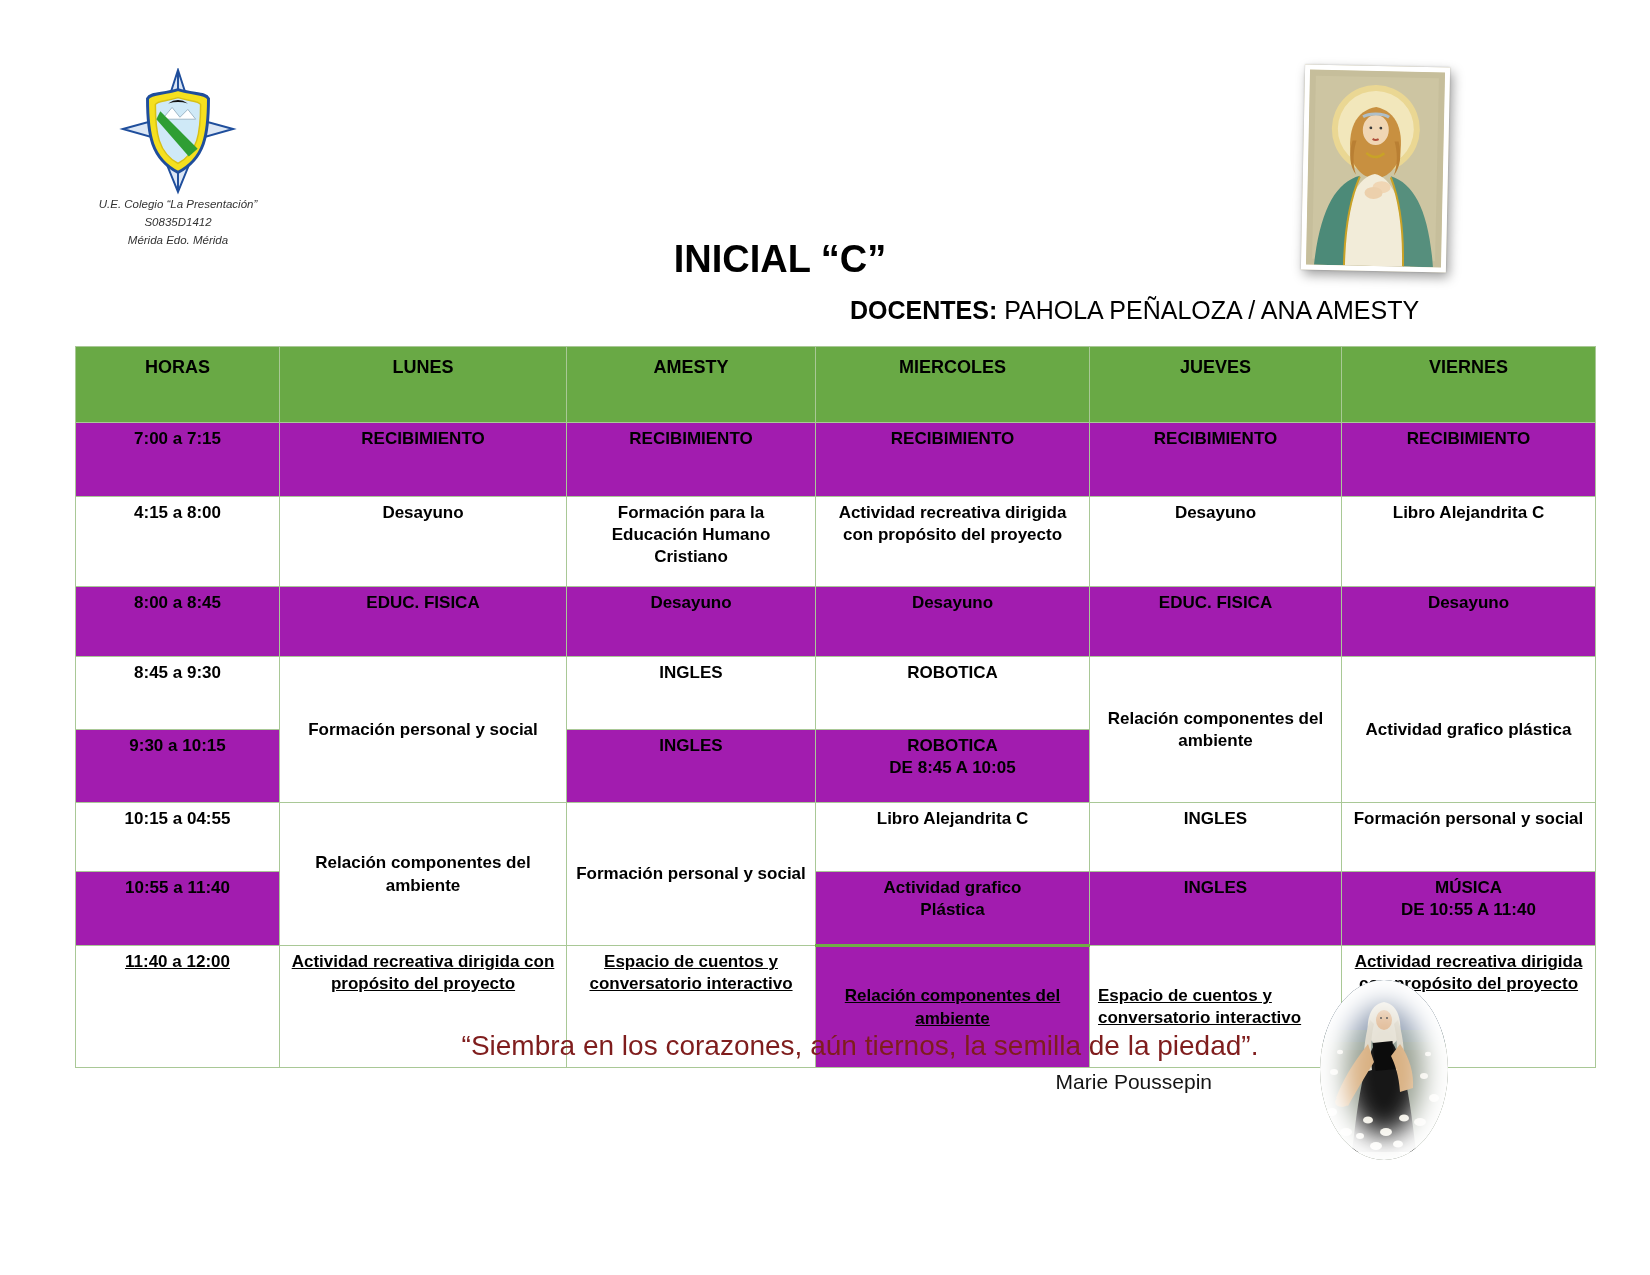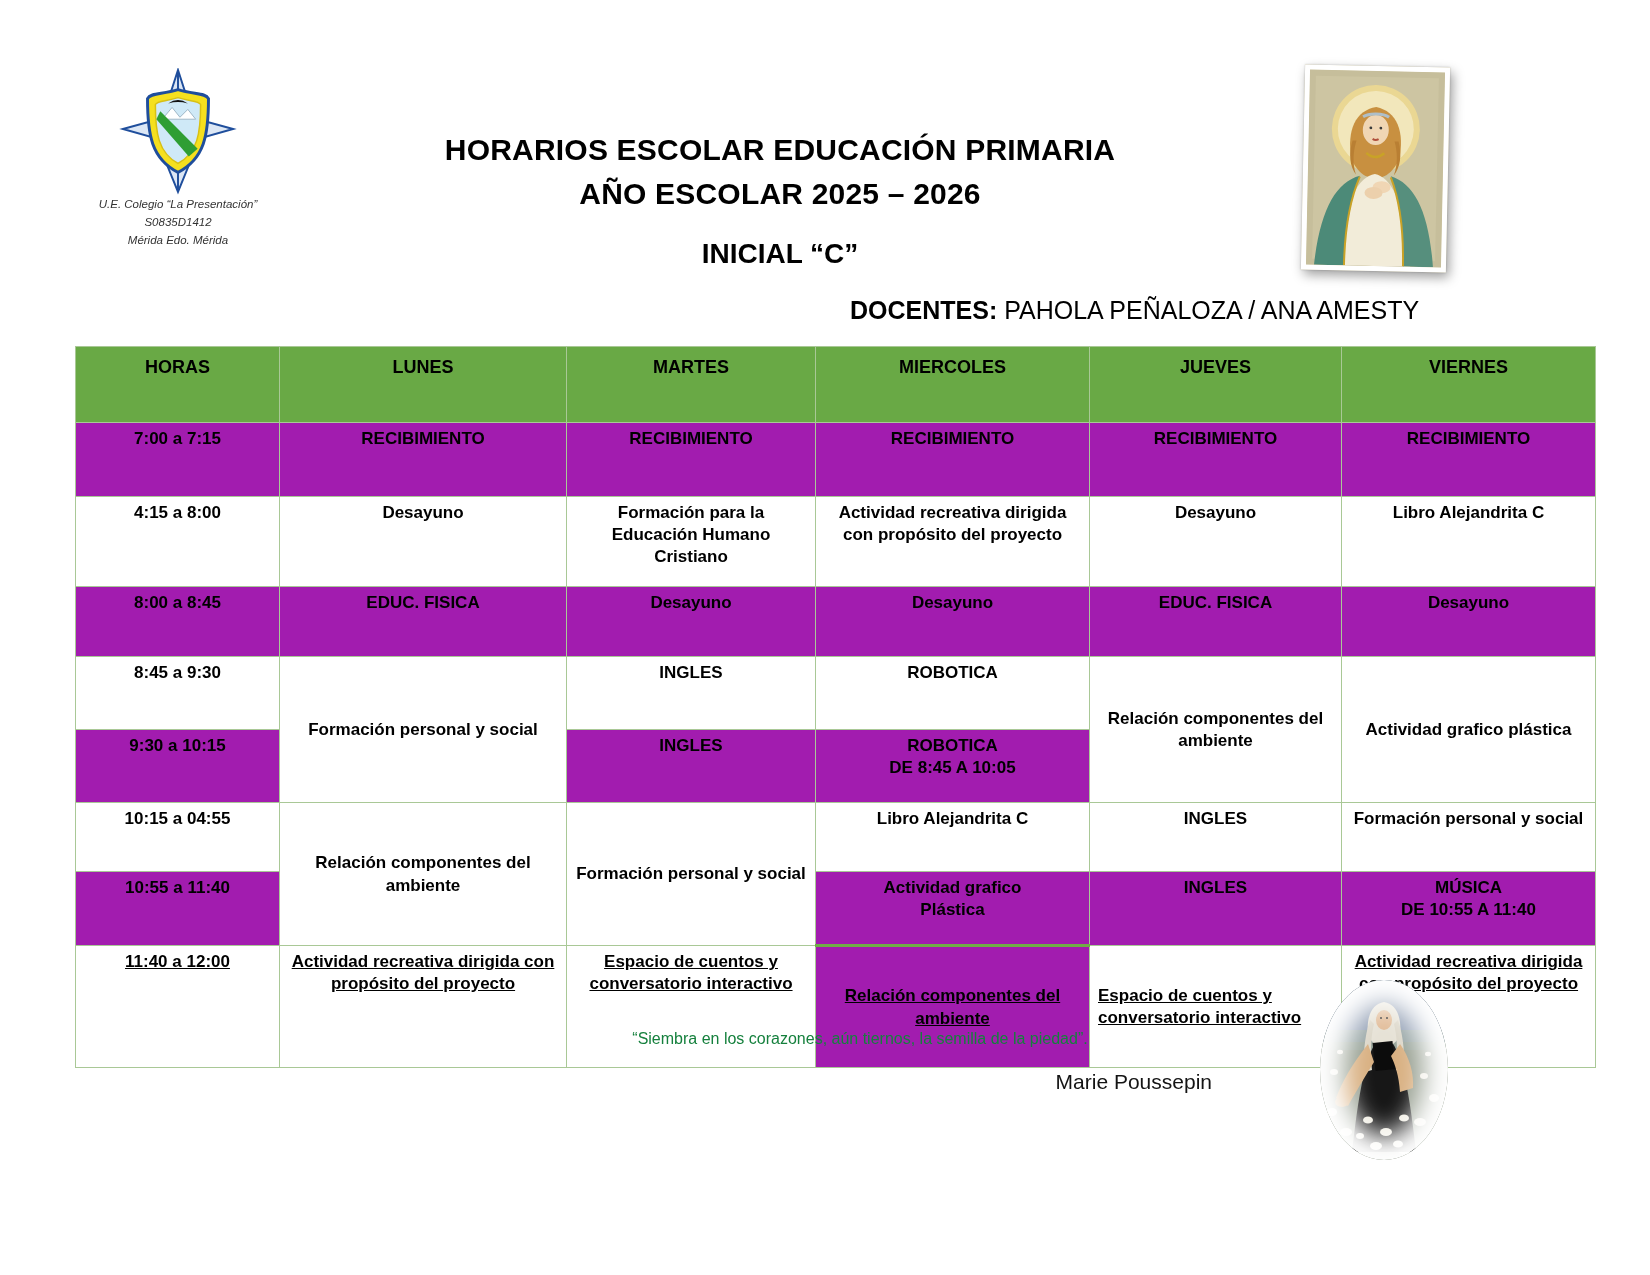--- a/index.html
+++ b/index.html
@@ -8,21 +8,21 @@
     font-family:"Liberation Sans",sans-serif;color:#000;
   }
   
   #logoBlock{position:absolute;left:78px;top:68px;width:200px;text-align:center;font-style:italic;}
   #logoBlock svg{display:block;margin:0 auto;}
   .schoolLine{font-size:11.5px;line-height:1.55;color:#333;margin:0;}
   
   #titleBlock{position:absolute;left:330px;top:128px;width:900px;text-align:center;}
   .bigTitle{font-size:30px;font-weight:bold;line-height:44px;letter-spacing:.2px;}
   #sectionTitle{position:absolute;left:330px;top:238px;width:900px;text-align:center;
-    font-size:28px;font-weight:bold;}
+    font-size:38px;font-weight:bold;}
   
   #teachers{position:absolute;left:850px;top:296px;width:560px;font-size:25px;white-space:nowrap;}
   #teachers b{font-weight:bold;}
   
   #schedule{position:absolute;left:75px;top:346px;width:1520px;border-collapse:collapse;table-layout:fixed;}
   #schedule td,#schedule th{
     border:1px solid #a9c896;vertical-align:top;padding:5px 8px 4px 8px;
     font-size:17px;font-weight:bold;text-align:center;line-height:1.3;
     white-space:pre-line;overflow:hidden;
   }
@@ -37,21 +37,21 @@
   tr.r1 td, tr.r1 th{height:80px;}
   tr.r2 td, tr.r2 th{height:60px;}
   tr.r3 td, tr.r3 th{height:63px;}
   tr.r4 td, tr.r4 th{height:63px;}
   tr.r5 td, tr.r5 th{height:59px;}
   tr.r6 td, tr.r6 th{height:63px;}
   tr.r7 td, tr.r7 th{height:111px;text-decoration:underline;}
   #schedule th.time{font-weight:bold;}
   
   #quote{position:absolute;left:400px;top:1030px;width:920px;text-align:center;
-    font-size:16px;color:#15803d;}
+    font-size:28px;color:#7f1d1d;}
   #quoteAuthor{position:absolute;left:860px;top:1070px;width:352px;text-align:right;
     font-size:21px;color:#141414;}
   
   #holyCard{
     position:absolute;left:1303px;top:66px;width:135px;height:195px;
     border:5px solid #fff;transform:rotate(1.2deg);
     box-shadow:3px 5px 12px rgba(0,0,0,.38),0 0 2px rgba(0,0,0,.25);
     background:#cdc5a2;overflow:hidden;
   }
   
@@ -82,24 +82,20 @@
 
       <path d="M42,44 L80,82 L71,90 L38,52 Z" fill="#2f9e33"></path>
 
       <path d="M50,36 q10,-7 20,0 q-10,-3 -20,0 Z" fill="#111111"></path>
     </svg>
     <p class="schoolLine">U.E. Colegio “La Presentación”</p>
     <p class="schoolLine">S0835D1412</p>
     <p class="schoolLine">Mérida Edo. Mérida</p>
   </div>
 
-  <div id="titleBlock">
-    <div class="bigTitle">HORARIOS ESCOLAR EDUCACIÓN PRIMARIA</div>
-    <div class="bigTitle">AÑO ESCOLAR 2025 – 2026</div>
-  </div>
   <div id="sectionTitle">INICIAL “C”</div>
 
   <div id="teachers"><b>DOCENTES:</b><span> PAHOLA PEÑALOZA / ANA AMESTY</span></div>
 
   <div id="holyCard">
     <svg width="135" height="195" viewBox="0 0 135 195">
       <rect width="135" height="195" fill="#cdc5a2"></rect>
       <rect width="135" height="195" fill="#b9b190" opacity="0.35"></rect>
       <rect x="6" y="6" width="123" height="183" fill="#cdc5a2"></rect>
       <circle cx="67" cy="58" r="44" fill="#ead793"></circle>
@@ -133,21 +129,21 @@
         <col style="width:287px">
         <col style="width:249px">
       <col style="width:274px">
         <col style="width:252px">
         <col style="width:254px">
     </colgroup>
     <tbody>
         <tr>
       <th class="timehdr">HORAS</th>
       <th class="day">LUNES</th>
-      <th class="day">MARTES</th>
+      <th class="day">AMESTY</th>
       <th class="day">MIERCOLES</th>
       <th class="day">JUEVES</th>
       <th class="day">VIERNES</th>
     </tr>
     <tr class="r0">
       <th class="time lt">7:00 a 7:15</th>
       <td class="lt">RECIBIMIENTO</td>
       <td class="lt">RECIBIMIENTO</td>
       <td class="lt">RECIBIMIENTO</td>
       <td class="lt">RECIBIMIENTO</td>

